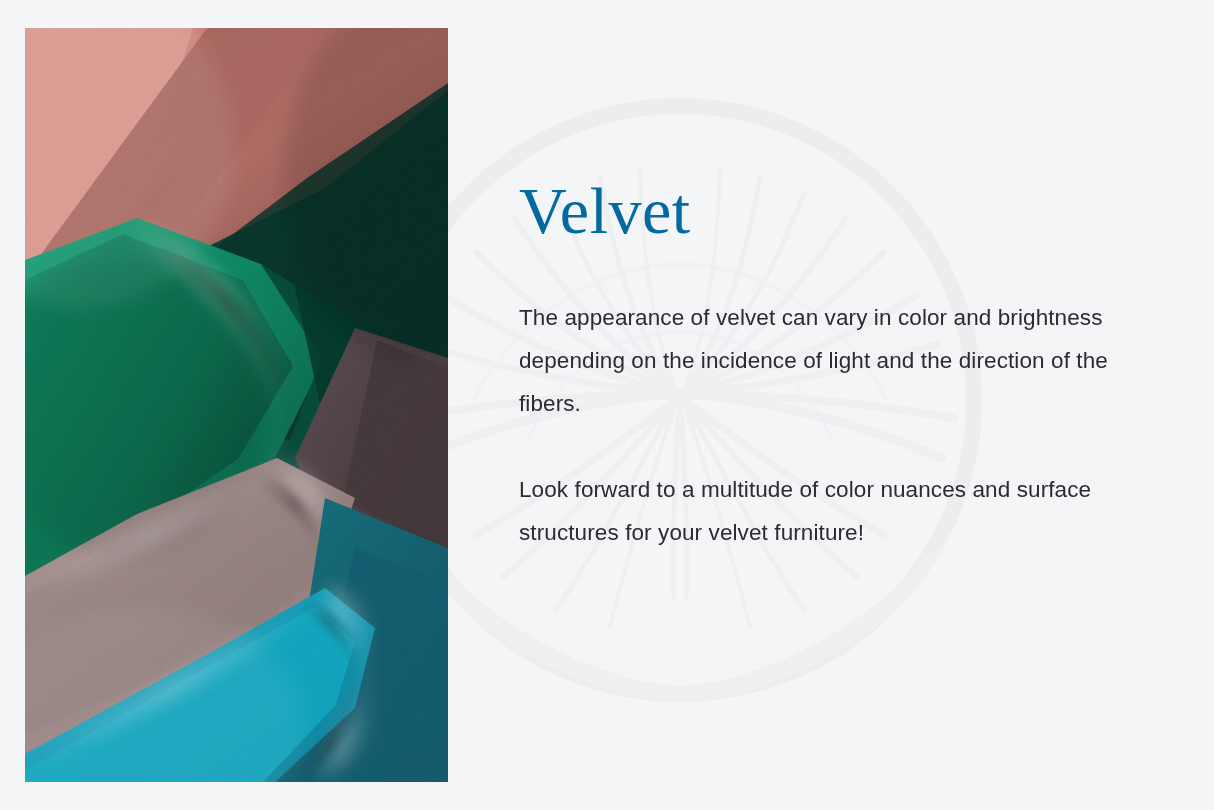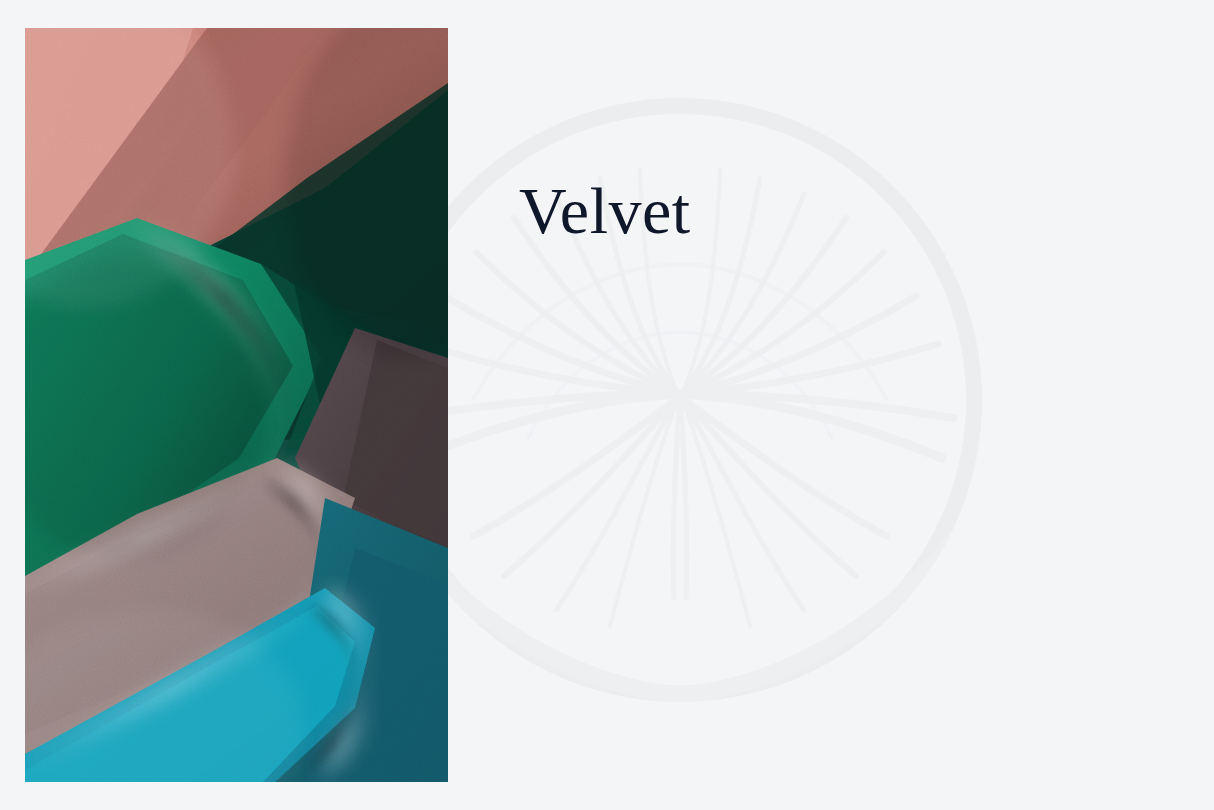--- a/index.html
+++ b/index.html
@@ -62,21 +62,21 @@
   .page-title {
     position: absolute;
     top: 178px;
     left: 0;
     margin: 0;
     font-family: "Liberation Serif", "DejaVu Serif", serif;
     font-size: 66px;
     line-height: 1;
     font-weight: 400;
     letter-spacing: 0.5px;
-    color: #0f172a;
+    color: #0369a1;
   }
 
   .body-copy {
     position: absolute;
     top: 296px;
     left: 0;
     width: 604px;
   }
 
   .paragraph {
@@ -280,15 +280,19 @@
       <ellipse cx="100" cy="380" rx="140" ry="150" fill="#000000" opacity="0.07" filter="url(#softBlur)"></ellipse>
       <ellipse cx="120" cy="700" rx="160" ry="120" fill="#ffffff" opacity="0.05" filter="url(#softBlur)"></ellipse>
 
       <rect width="423" height="754" filter="url(#velvetNoise)" opacity="0.45" style="mix-blend-mode:overlay"></rect>
     </svg>
   </div>
 
   <div class="content">
     <h1 class="page-title">Velvet</h1>
 
+    <div class="body-copy">
+      <p class="paragraph">The appearance of velvet can vary in color and brightness depending on the incidence of light and the direction of the fibers.</p>
+      <p class="paragraph">Look forward to a multitude of color nuances and surface structures for your velvet furniture!</p>
+    </div>
   </div>
 
 </div>
 
 </body></html>

